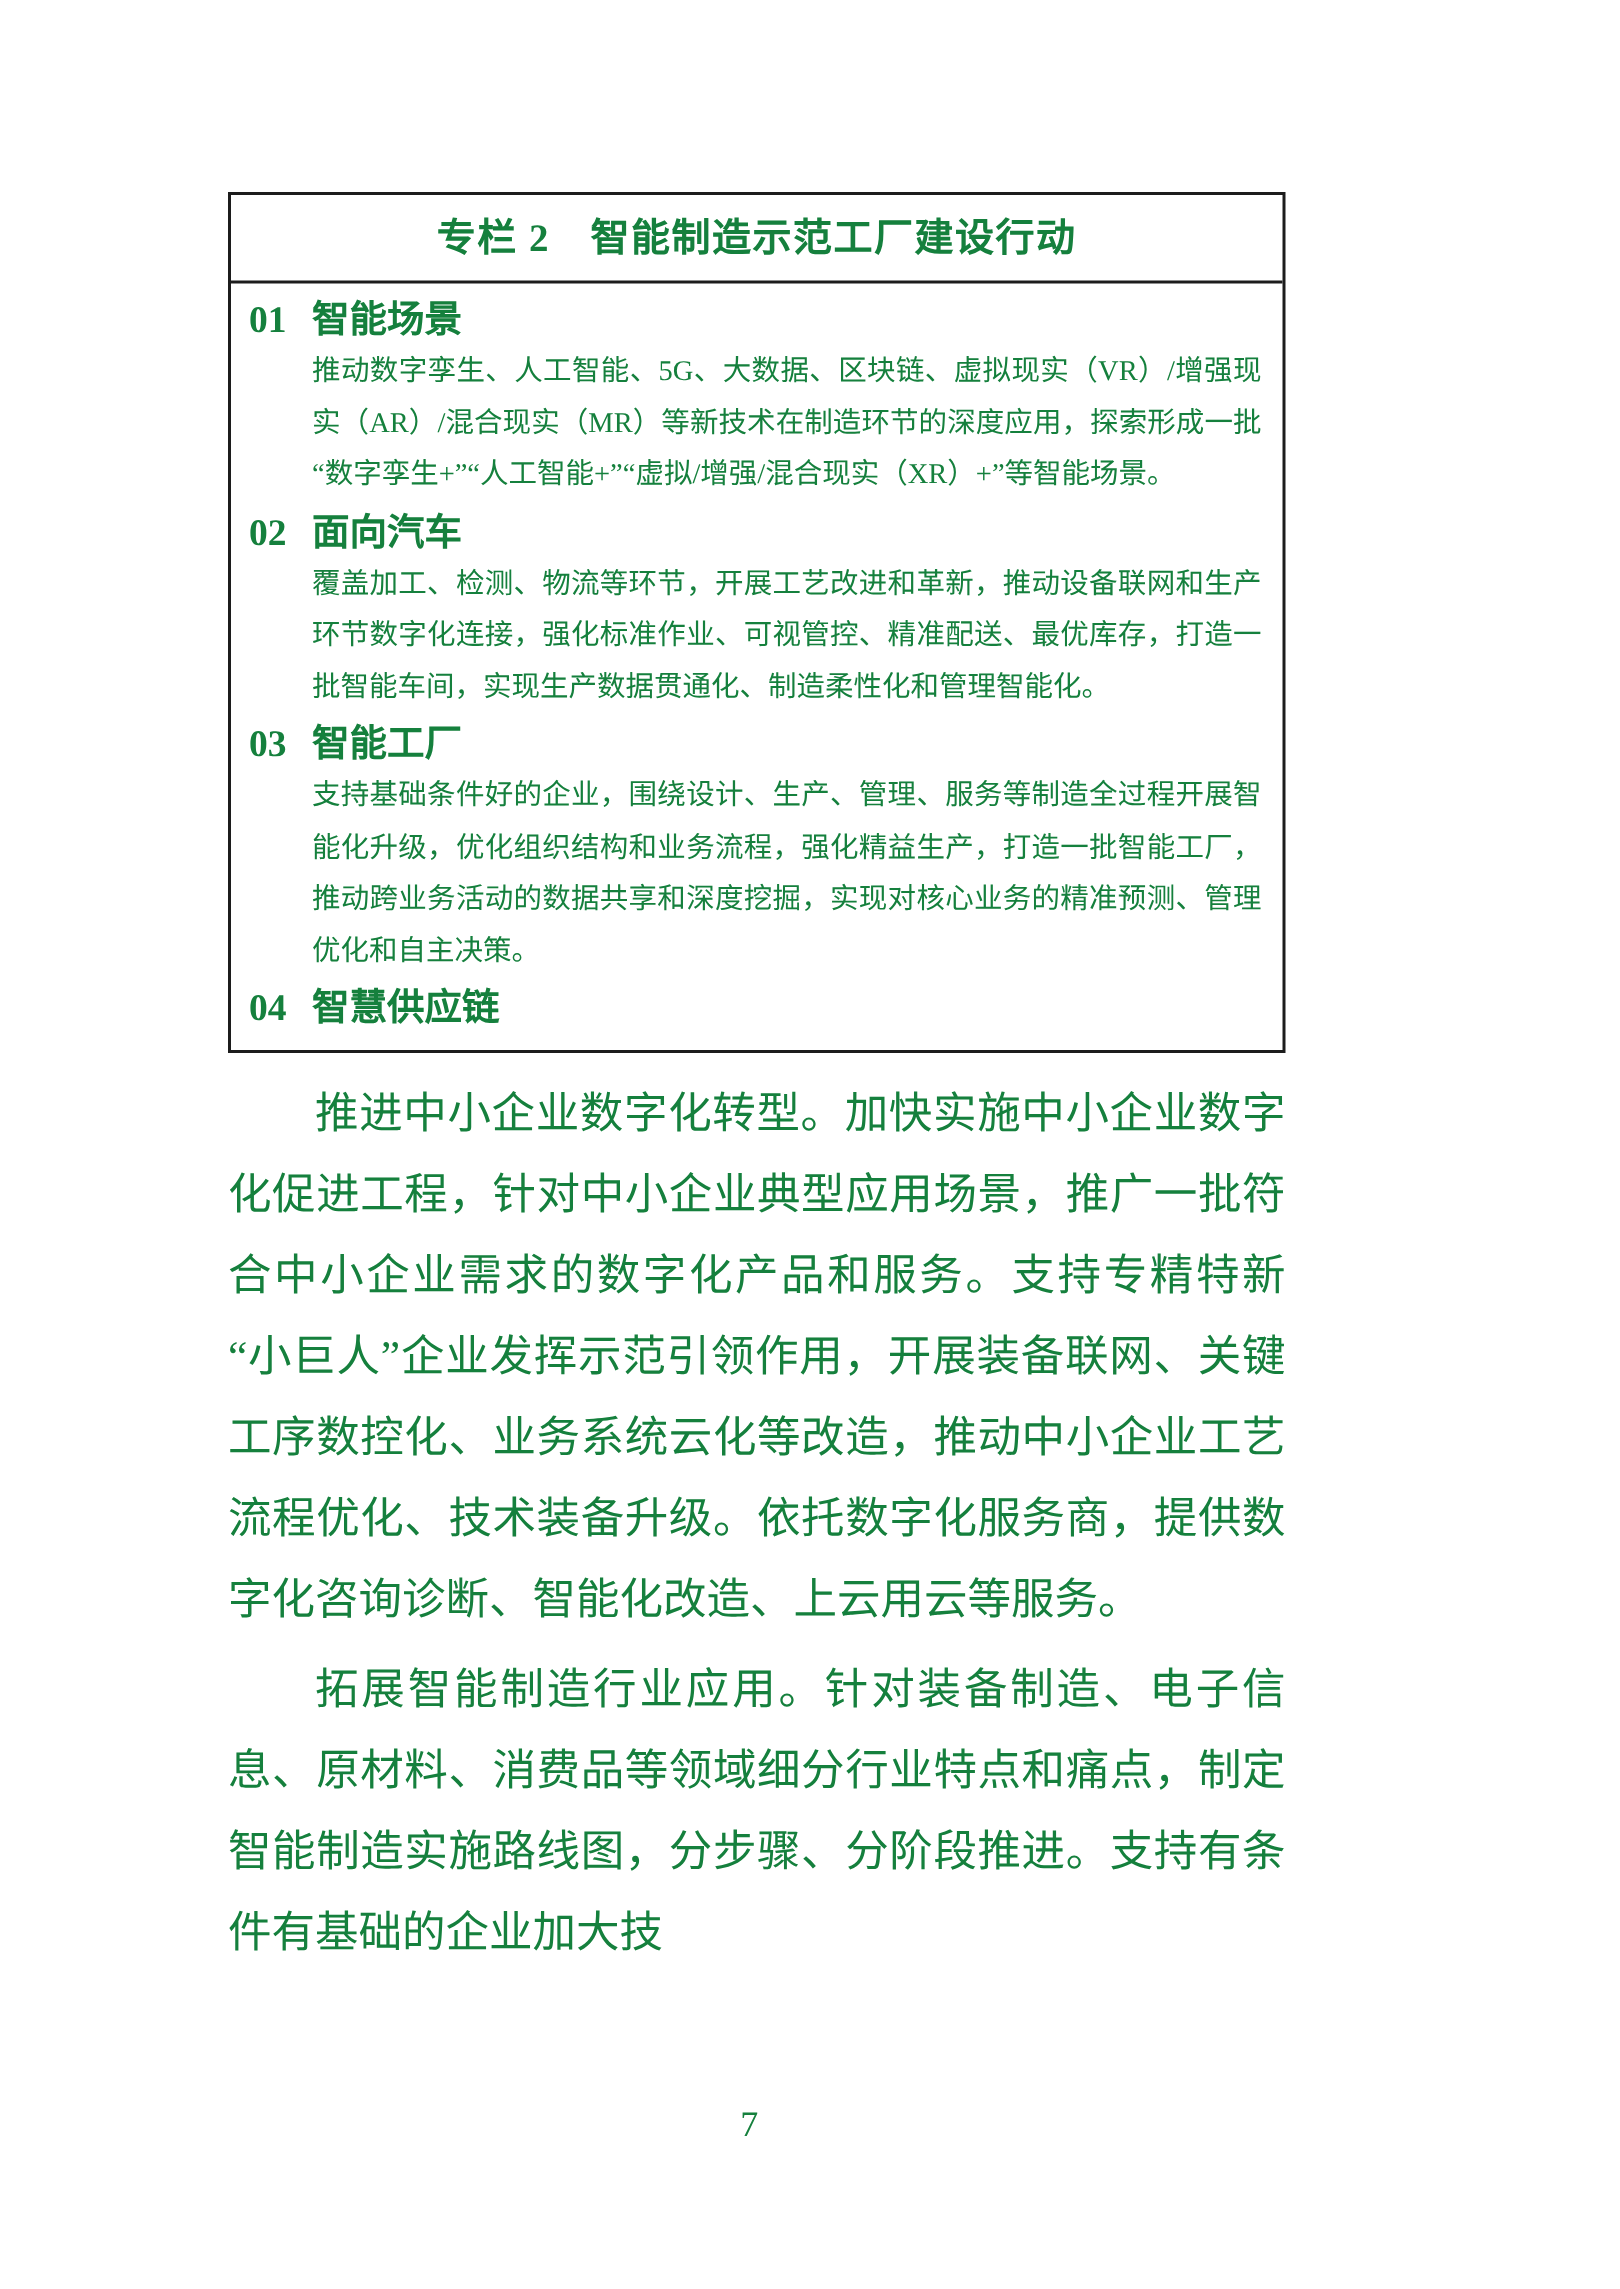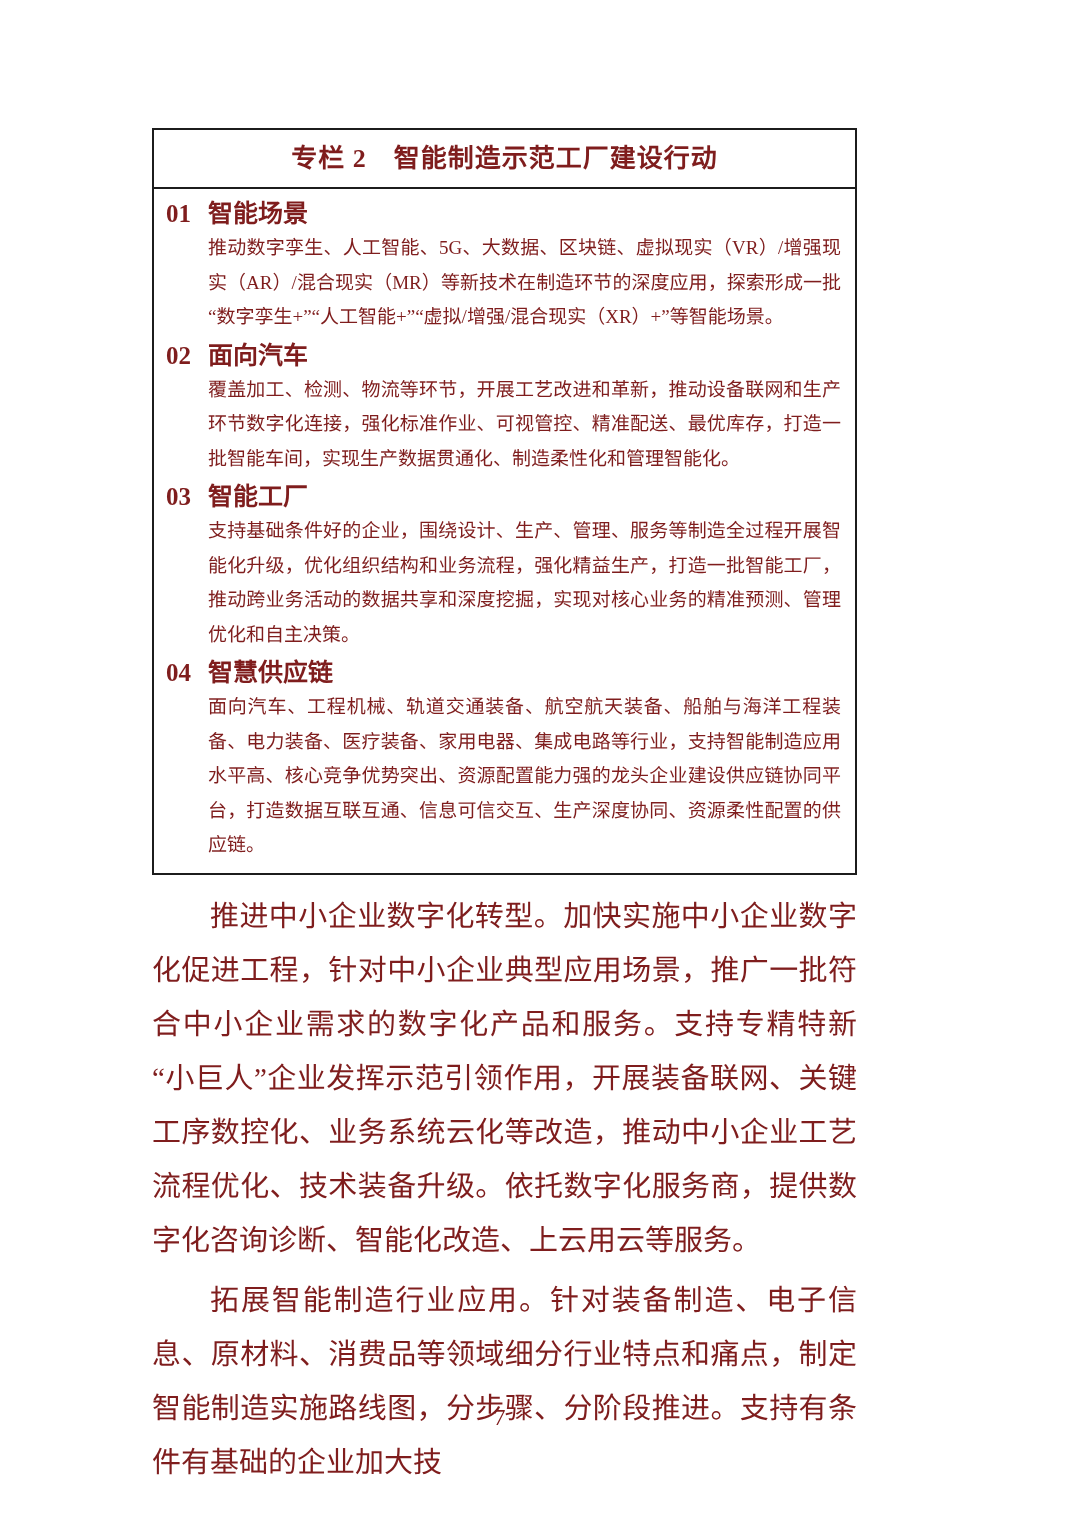--- a/index.html
+++ b/index.html
@@ -5,21 +5,21 @@
   html, body {
     margin: 0;
     padding: 0;
     background: #ffffff;
   }
   .page {
     position: relative;
     width: 999px;
     height: 1526px;
     background: #ffffff;
-    color: #7f1d1d;
+    color: #15803d;
     font-family: "Liberation Serif", "DejaVu Serif", serif;
     box-sizing: border-box;
     padding-top: 128px;
     overflow: hidden;
   }
   
   .column-box {
     margin: 0 142px 0 152px;
     border: 2px solid #1c1c1c;
     box-sizing: border-box;
@@ -107,21 +107,20 @@
         <div class="item-heading">
           <span class="item-number">03</span><span class="item-title">智能工厂</span>
         </div>
         <p class="item-text">支持基础条件好的企业，围绕设计、生产、管理、服务等制造全过程开展智能化升级，优化组织结构和业务流程，强化精益生产，打造一批智能工厂，推动跨业务活动的数据共享和深度挖掘，实现对核心业务的精准预测、管理优化和自主决策。</p>
       </div>
 
       <div class="box-item">
         <div class="item-heading">
           <span class="item-number">04</span><span class="item-title">智慧供应链</span>
         </div>
-        <p class="item-text">面向汽车、工程机械、轨道交通装备、航空航天装备、船舶与海洋工程装备、电力装备、医疗装备、家用电器、集成电路等行业，支持智能制造应用水平高、核心竞争优势突出、资源配置能力强的龙头企业建设供应链协同平台，打造数据互联互通、信息可信交互、生产深度协同、资源柔性配置的供应链。</p>
       </div>
 
     </div>
   </div>
 
   <p class="body-para">推进中小企业数字化转型。加快实施中小企业数字化促进工程，针对中小企业典型应用场景，推广一批符合中小企业需求的数字化产品和服务。支持专精特新“小巨人”企业发挥示范引领作用，开展装备联网、关键工序数控化、业务系统云化等改造，推动中小企业工艺流程优化、技术装备升级。依托数字化服务商，提供数字化咨询诊断、智能化改造、上云用云等服务。</p>
 
   <p class="body-para">拓展智能制造行业应用。针对装备制造、电子信息、原材料、消费品等领域细分行业特点和痛点，制定智能制造实施路线图，分步骤、分阶段推进。支持有条件有基础的企业加大技</p>
 
   <div class="page-number">7</div>

